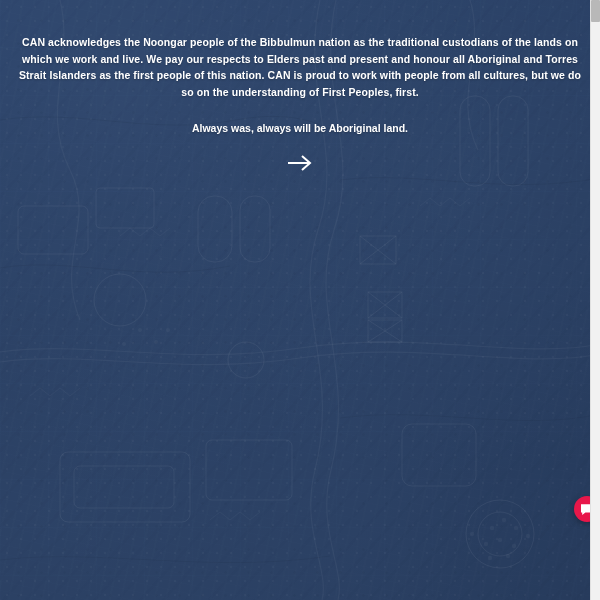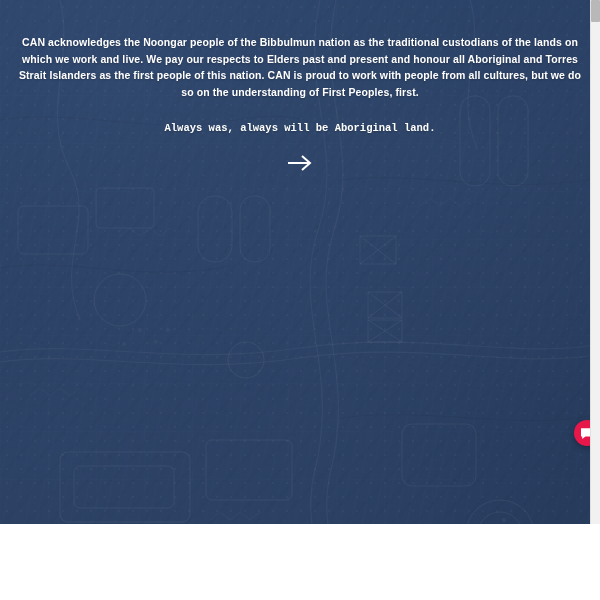--- a/index.html
+++ b/index.html
@@ -8,21 +8,21 @@
     width: 600px;
     height: 600px;
     overflow: hidden;
     background: #ffffff;
     font-family: "Liberation Sans", sans-serif;
   }
 
   #page {
     position: relative;
     width: 600px;
-    height: 524px;
+    height: 600px;
     background: #4d7c0f;
     overflow: hidden;
   }
 
   
   .art-layer {
     position: absolute;
     inset: 0;
     pointer-events: none;
   }
@@ -92,21 +92,20 @@
     margin: 0 auto;
     text-shadow: 0 1px 2px rgba(0,0,0,.25);
   }
 
   .ack-tag {
     margin-top: 20px;
     font-size: 10.5px;
     line-height: 16px;
     font-weight: bold;
     text-shadow: 0 1px 2px rgba(0,0,0,.25);
-    font-family: Liberation Mono, monospace;
   }
 
   .arrow-btn {
     margin: 14px auto 0;
     width: 34px;
     height: 26px;
     display: flex;
     align-items: center;
     justify-content: center;
     cursor: pointer;

